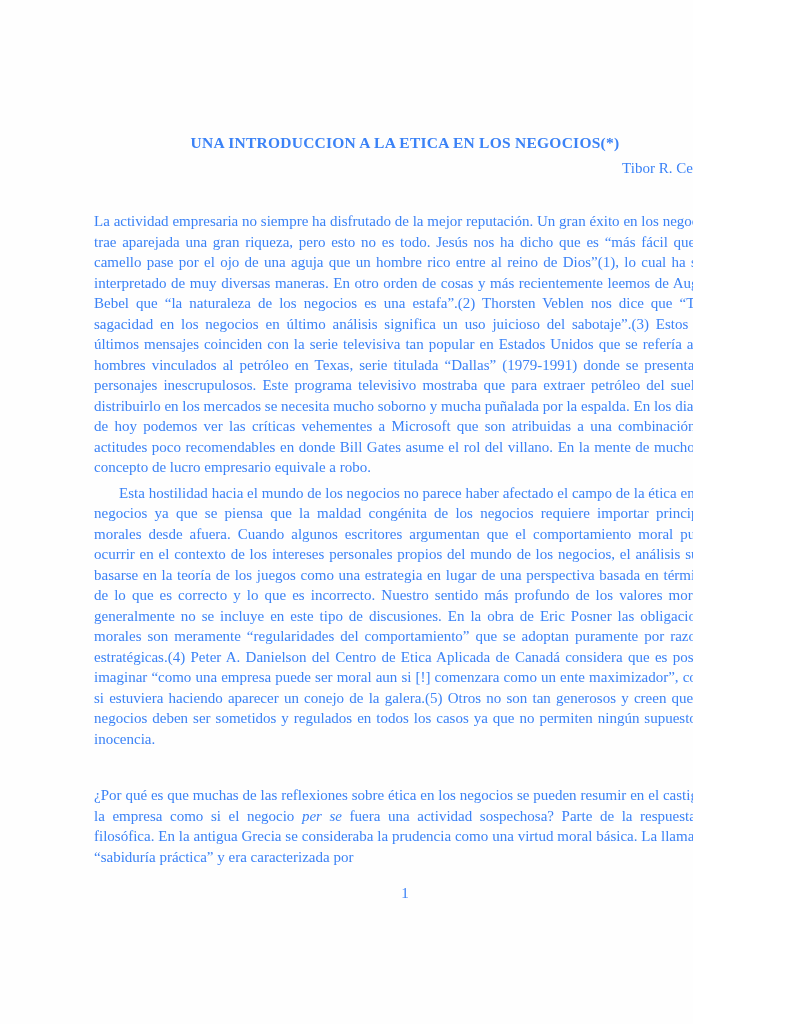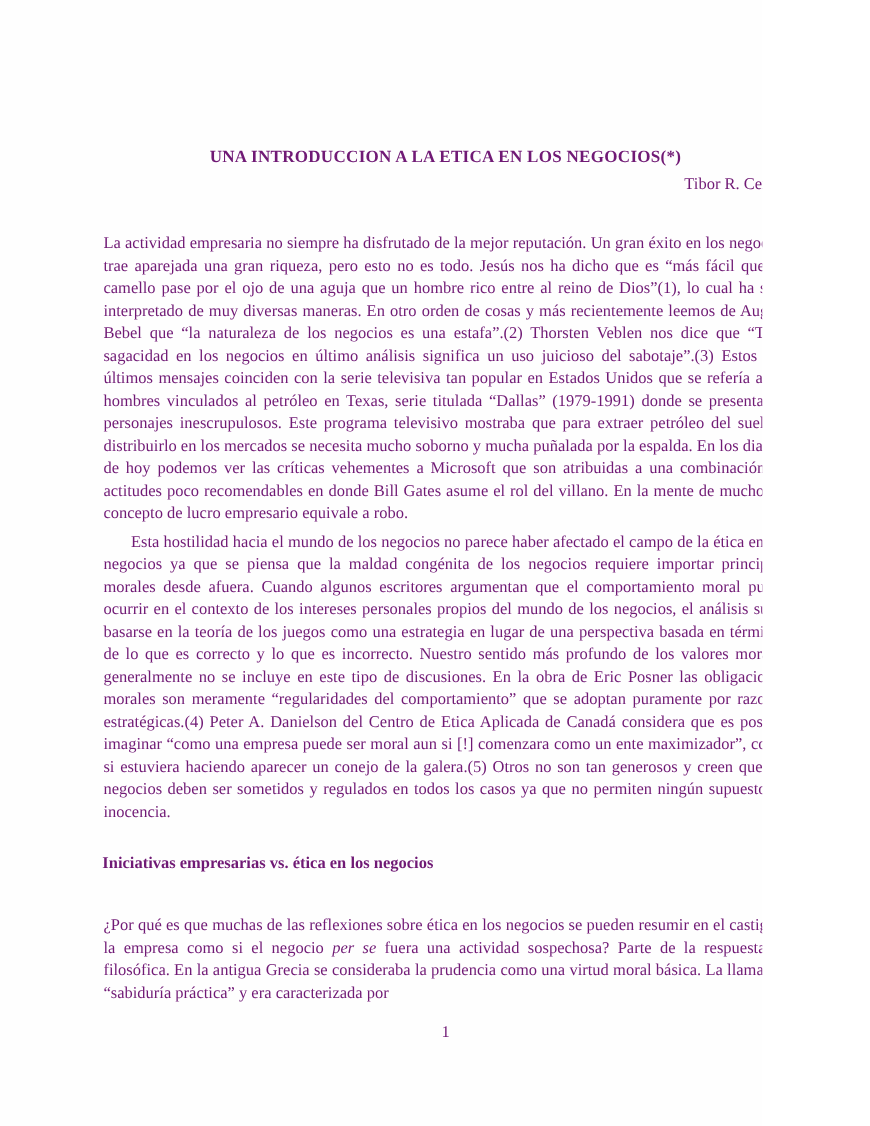--- a/index.html
+++ b/index.html
@@ -7,21 +7,21 @@
     margin: 0;
     padding: 0;
     background: #ffffff;
   }
   .page {
     position: relative;
     width: 693px;
     height: 1024px;
     background: #fefefe;
     font-family: "Liberation Serif", "DejaVu Serif", serif;
-    color: #701a75;
+    color: #3b82f6;
     overflow: hidden;
   }
   .content {
     position: absolute;
     left: 93px;
     top: 133px;
     width: 624px;
   }
   .doc-title {
     margin: 0;
@@ -78,21 +78,20 @@
     <h1 class="doc-title">UNA INTRODUCCION A LA ETICA EN LOS NEGOCIOS(*)</h1>
 
     <div class="author">Tibor R. Centro</div>
 
     <div class="body-text">
 
       <p class="para-1">La actividad empresaria no siempre ha disfrutado de la mejor reputación. Un gran éxito en los negocios trae aparejada una gran riqueza, pero esto no es todo. Jesús nos ha dicho que es “más fácil que un camello pase por el ojo de una aguja que un hombre rico entre al reino de Dios”(1), lo cual ha sido interpretado de muy diversas maneras. En otro orden de cosas y más recientemente leemos de August Bebel que “la naturaleza de los negocios es una estafa”.(2) Thorsten Veblen nos dice que “Toda sagacidad en los negocios en último análisis significa un uso juicioso del sabotaje”.(3) Estos dos últimos mensajes coinciden con la serie televisiva tan popular en Estados Unidos que se refería a los hombres vinculados al petróleo en Texas, serie titulada “Dallas” (1979-1991) donde se presentaban personajes inescrupulosos. Este programa televisivo mostraba que para extraer petróleo del suelo y distribuirlo en los mercados se necesita mucho soborno y mucha puñalada por la espalda. En los diarios de hoy podemos ver las críticas vehementes a Microsoft que son atribuidas a una combinación de actitudes poco recomendables en donde Bill Gates asume el rol del villano. En la mente de muchos el concepto de lucro empresario equivale a robo.</p>
 
       <p class="para-2">Esta hostilidad hacia el mundo de los negocios no parece haber afectado el campo de la ética en los negocios ya que se piensa que la maldad congénita de los negocios requiere importar principios morales desde afuera. Cuando algunos escritores argumentan que el comportamiento moral puede ocurrir en el contexto de los intereses personales propios del mundo de los negocios, el análisis suele basarse en la teoría de los juegos como una estrategia en lugar de una perspectiva basada en términos de lo que es correcto y lo que es incorrecto. Nuestro sentido más profundo de los valores morales generalmente no se incluye en este tipo de discusiones. En la obra de Eric Posner las obligaciones morales son meramente “regularidades del comportamiento” que se adoptan puramente por razones estratégicas.(4) Peter A. Danielson del Centro de Etica Aplicada de Canadá considera que es posible imaginar “como una empresa puede ser moral aun si [!] comenzara como un ente maximizador”, como si estuviera haciendo aparecer un conejo de la galera.(5) Otros no son tan generosos y creen que los negocios deben ser sometidos y regulados en todos los casos ya que no permiten ningún supuesto de inocencia.</p>
 
-      <h2 class="section-heading">Iniciativas empresarias vs. ética en los negocios</h2>
 
       <p class="para-3"><span>¿Por qué es que muchas de las reflexiones sobre ética en los negocios se pueden resumir en el castigo a la empresa como si el negocio </span><em>per se</em><span> fuera una actividad sospechosa? Parte de la respuesta es filosófica. En la antigua Grecia se consideraba la prudencia como una virtud moral básica. La llamaban “sabiduría práctica” y era caracterizada por</span></p>
 
       <div class="page-number">1</div>
 
     </div>
   </div>
 </div>
 
 </body></html>

